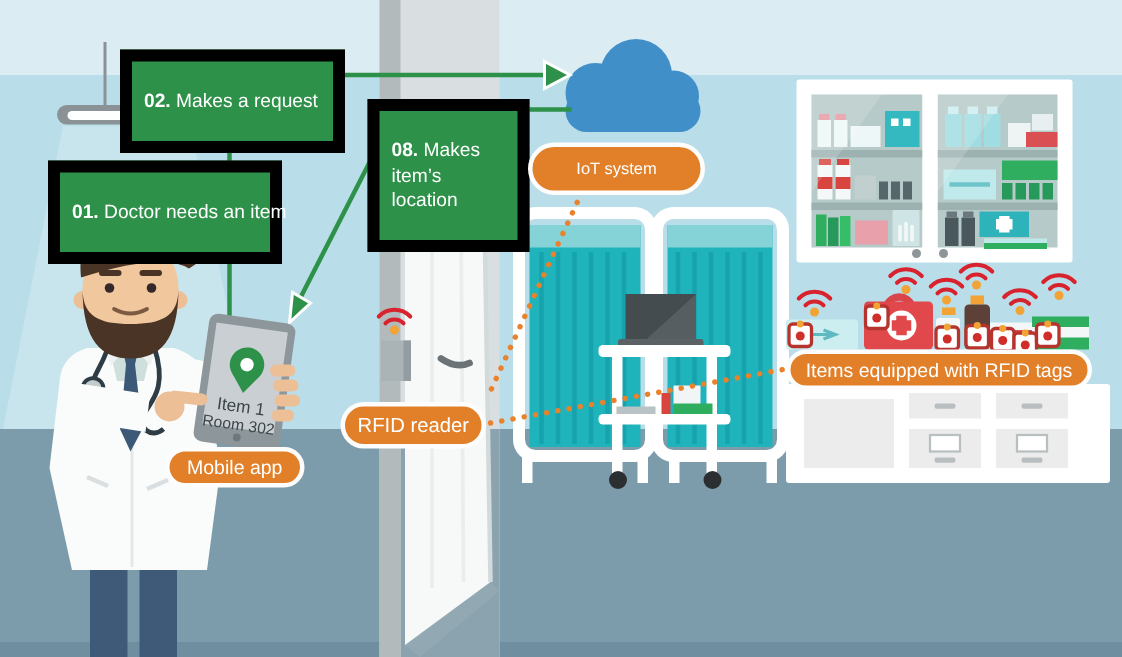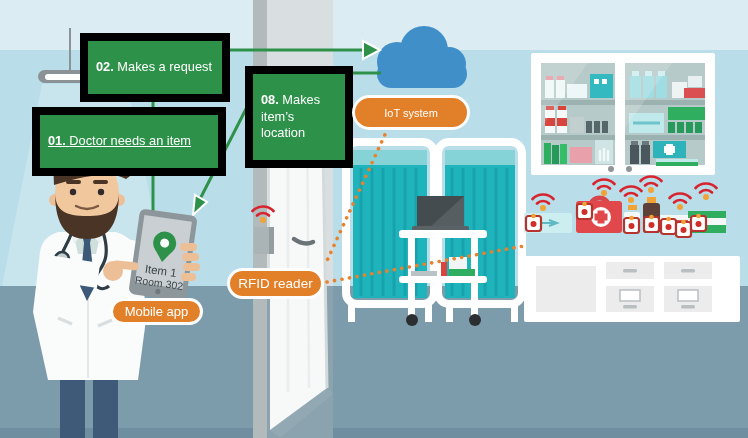--- a/index.html
+++ b/index.html
@@ -304,20 +304,21 @@
       <rect x="181" y="273" width="15" height="8" rx="4" fill="#edbf97"></rect>
     </g>
   </g>
 
   <g stroke="#e8822c" stroke-width="3.6" stroke-linecap="round" fill="none">
     <line x1="388" y1="128" x2="325" y2="265" stroke-dasharray="0.1 7.5"></line>
     <line x1="327" y1="282" x2="524" y2="246" stroke-dasharray="0.1 7.5"></line>
   </g>
 </svg>
 
-<div class="step" style="left:32px;top:107px;width:194px;text-decoration:underline;"><b>01.</b>&nbsp;<span>Doctor needs an item</span></div>
+<div class="step" style="left:32px;top:107px;width:156px;"><b>01.</b>&nbsp;<span>Doctor needs an item</span></div>
 <div class="step" style="left:80px;top:33px;width:150px;"><b>02.</b>&nbsp;<span>Makes a request</span></div>
 <div class="step wrap" style="left:245px;top:66px;width:108px;"><b>08.</b>&nbsp;<span>Makes item’s location</span></div>
 
 <div class="pill" style="left:352px;top:95px;width:118px;height:35px;font-size:11px;">IoT system</div>
 <div class="pill" style="left:227px;top:268px;width:97px;height:31px;font-size:13.5px;">RFID reader</div>
 <div class="pill" style="left:110px;top:298px;width:93px;height:27px;">Mobile app</div>
+<div class="pill" style="left:524px;top:233px;width:204px;height:27px;">Items equipped with RFID tags</div>
 </div>
 
 </body></html>

